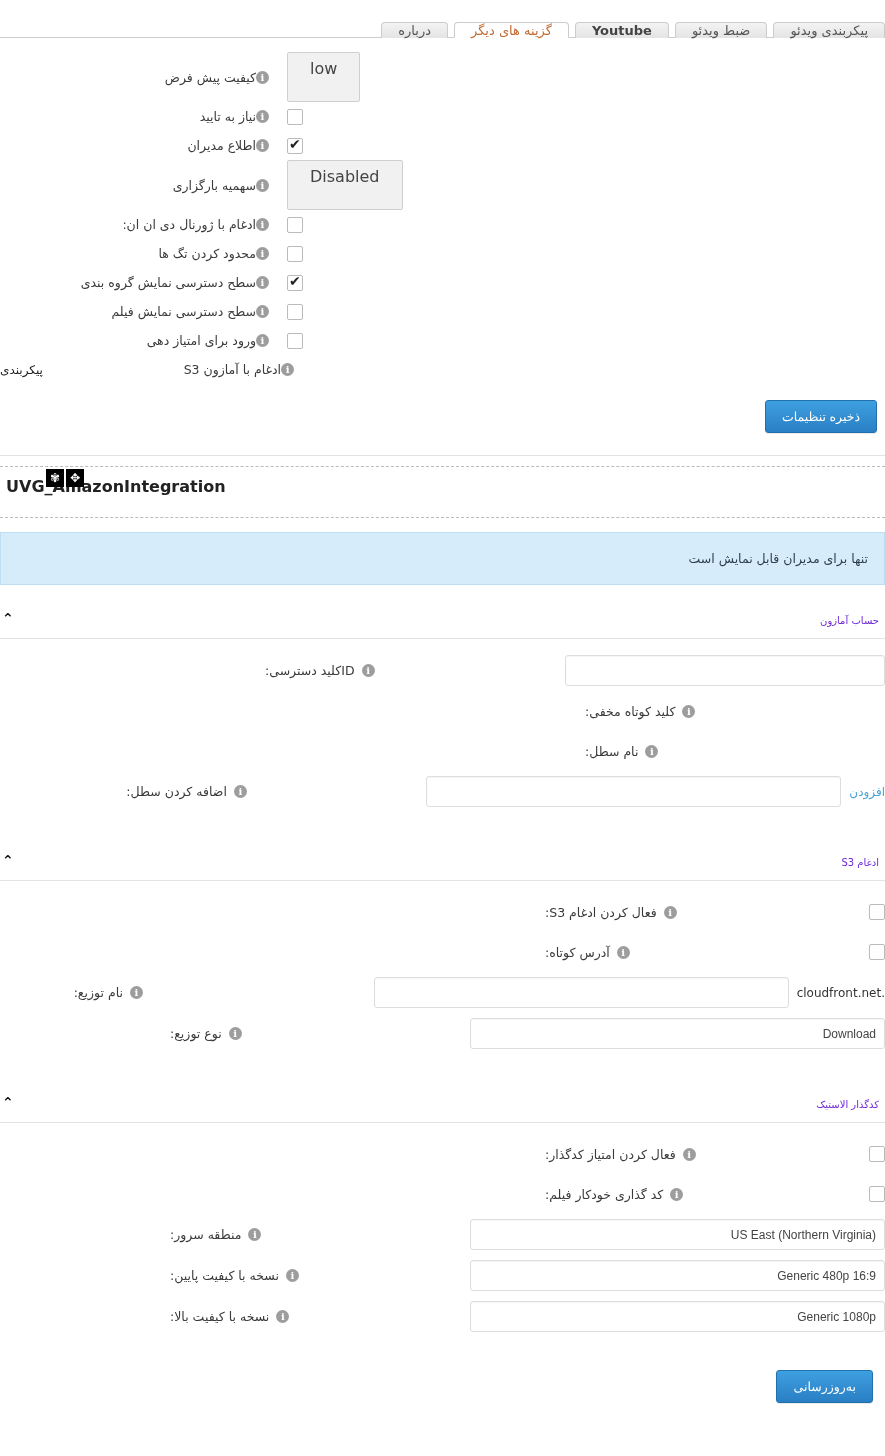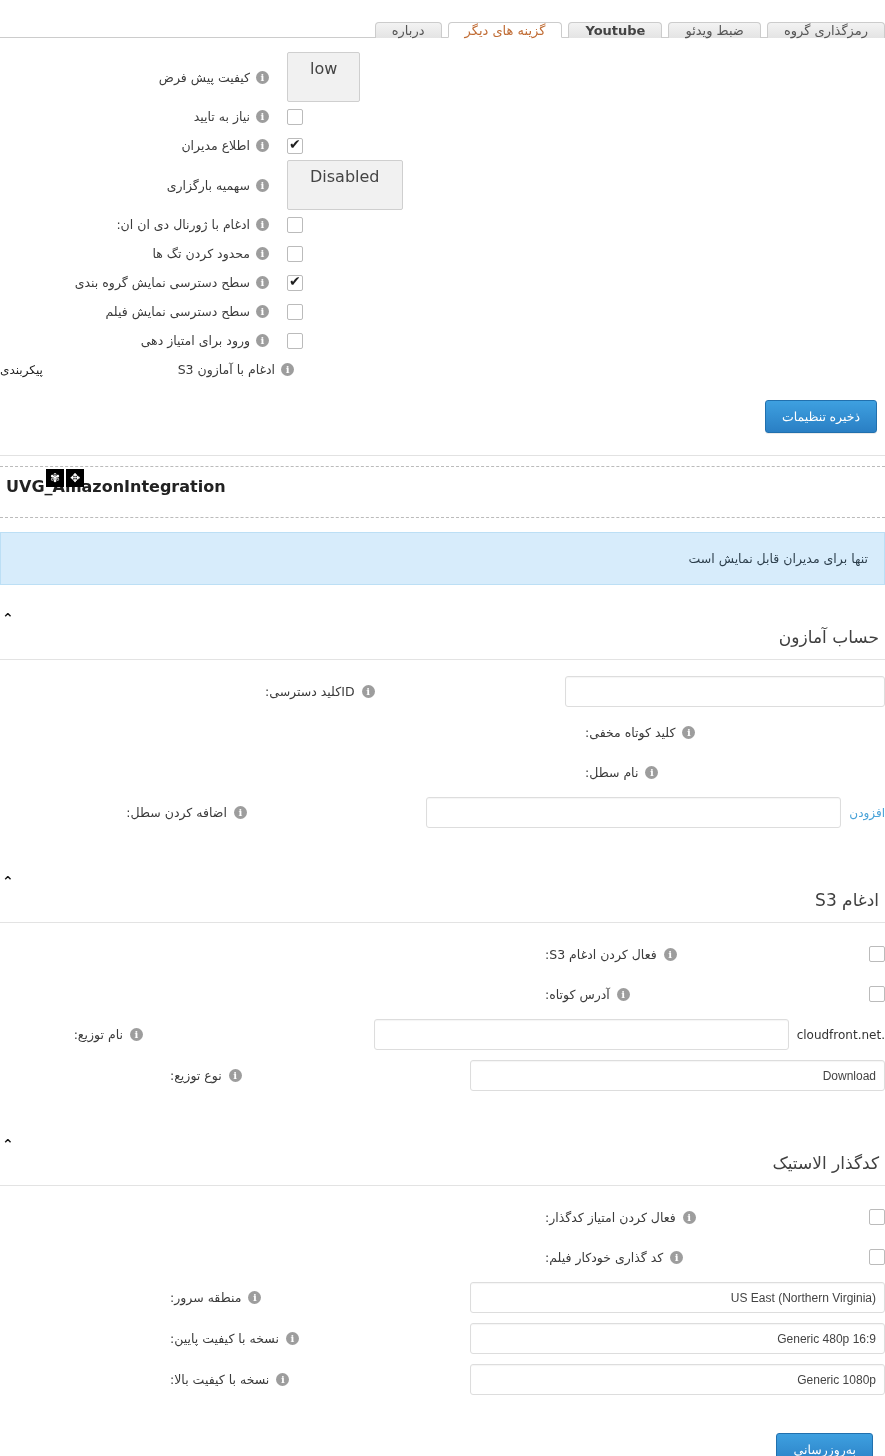--- a/index.html
+++ b/index.html
@@ -69,21 +69,20 @@
   .srow .lbl {
     width: 270px;
     text-align: left;
     font-size: 12.5px;
     color: #3b3b3b;
     padding-inline-start: 8px;
     white-space: nowrap;
     display: flex;
     align-items: center;
     justify-content: flex-end;
-    gap: 6px;
     flex-direction: row-reverse;
   }
   .srow .ctrl {
     width: 275px;
     display: flex;
     align-items: center;
     justify-content: flex-end;
     padding-inline-end: 10px;
   }
   .srow .extra {
@@ -201,25 +200,24 @@
   }
 
   
   .section-head {
     position: relative;
     padding: 16px 6px 12px 6px;
     border-bottom: 1px solid #e3e3e3;
     margin-top: 14px;
   }
   .section-head .stitle {
-    font-size: 17px;
-    color: #404040;
+    font-size: 10px;
+    color: #6d28d9;
     text-align: right;
     white-space: nowrap;
-    margin-top: 12px;
   }
   .section-head .chev {
     position: absolute;
     left: 2px; top: 12px;
     font-size: 14px;
     font-weight: bold;
     color: #111;
     cursor: pointer;
     line-height: 1;
   }
@@ -284,21 +282,21 @@
   .bottom-btn {
     display: flex;
     justify-content: flex-start;
     padding: 18px 12px 16px 6px;
   }
 </style>
 </head>
 <body>
 
 <div class="tabbar" id="tabbar">
-    <div class="tab">رمزگذاری گروه</div>
+    <div class="tab">پیکربندی ویدئو</div>
     <div class="tab">ضبط ویدئو</div>
     <div class="tab latin">Youtube</div>
     <div class="tab active">گزینه های دیگر</div>
     <div class="tab">درباره</div>
   </div>
 
 <div class="settings-block">
   <div id="other-rows">
       <div class="srow tall">
         <div class="ctrl">

